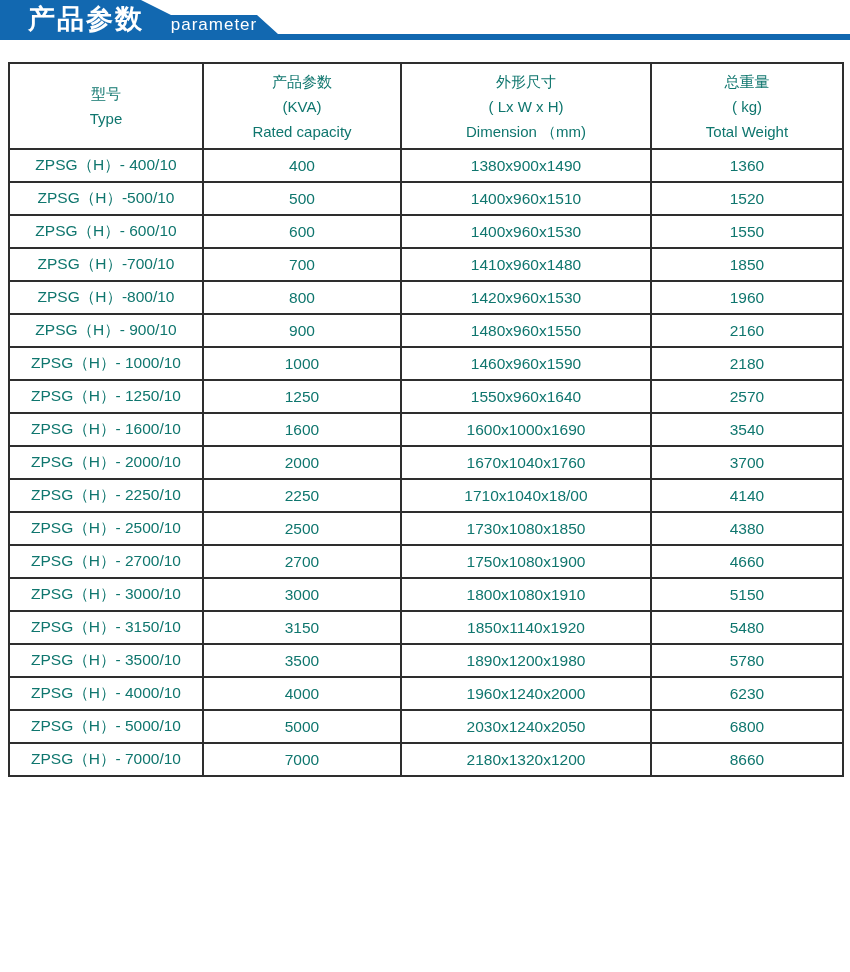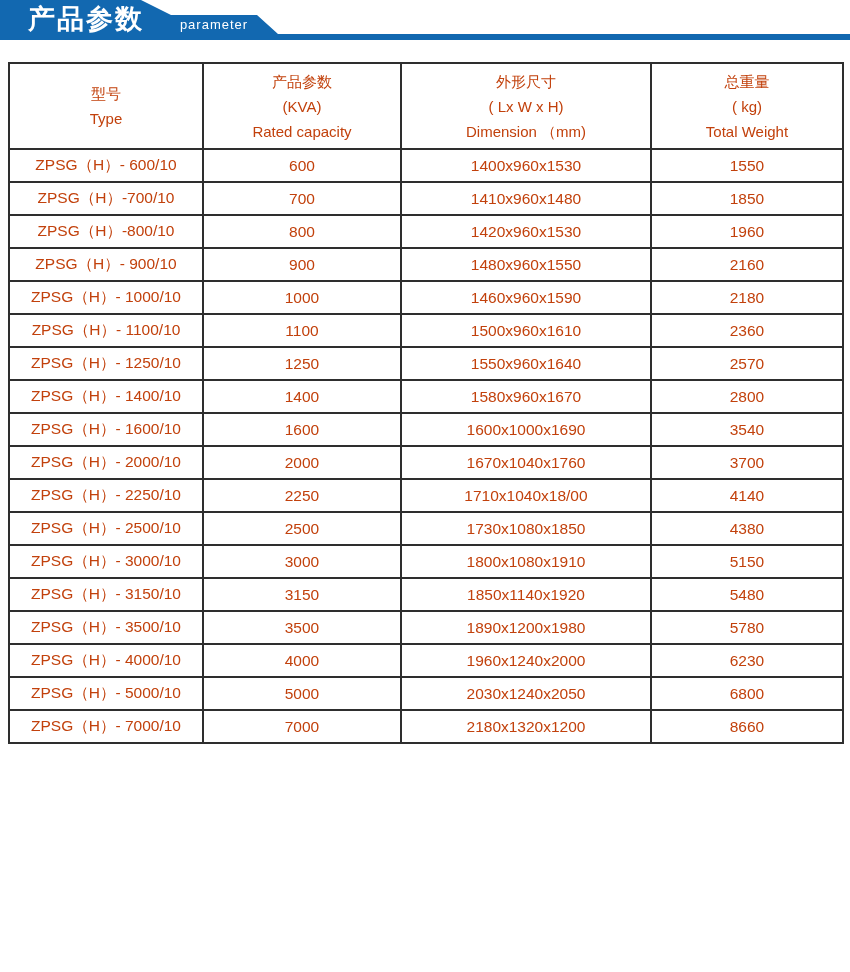--- a/index.html
+++ b/index.html
@@ -36,34 +36,34 @@
   }
   .banner-sub {
     position: absolute;
     left: 168px;
     top: 13px;
     width: 92px;
     height: 26px;
     line-height: 24px;
     text-align: center;
     color: #ffffff;
-    font-size: 13px;
+    font-size: 17px;
     letter-spacing: 1px;
     white-space: nowrap;
   }
 
   
   .table-wrap {
     margin: 22px 8px 0 8px;
   }
   table.product {
     width: 834px;
     border-collapse: collapse;
     table-layout: fixed;
-    color: #c2410c;
+    color: #0f766e;
   }
   table.product th,
   table.product td {
     border: 2px solid #2e2e2e;
     text-align: center;
     vertical-align: middle;
     font-weight: normal;
     padding: 0;
     overflow: hidden;
     white-space: nowrap;
@@ -122,20 +122,32 @@
         </th>
         <th>
           <span class="hline">总重量</span>
           <span class="hline">( kg)</span>
           <span class="hline">Total Weight</span>
         </th>
       </tr>
     </thead>
     <tbody id="rows">
         <tr>
+          <td>ZPSG（H）- 400/10</td>
+          <td>400</td>
+          <td>1380x900x1490</td>
+          <td>1360</td>
+        </tr>
+        <tr>
+          <td>ZPSG（H）-500/10</td>
+          <td>500</td>
+          <td>1400x960x1510</td>
+          <td>1520</td>
+        </tr>
+        <tr>
           <td>ZPSG（H）- 600/10</td>
           <td>600</td>
           <td>1400x960x1530</td>
           <td>1550</td>
         </tr>
         <tr>
           <td>ZPSG（H）-700/10</td>
           <td>700</td>
           <td>1410x960x1480</td>
           <td>1850</td>
@@ -152,38 +164,26 @@
           <td>1480x960x1550</td>
           <td>2160</td>
         </tr>
         <tr>
           <td>ZPSG（H）- 1000/10</td>
           <td>1000</td>
           <td>1460x960x1590</td>
           <td>2180</td>
         </tr>
         <tr>
-          <td>ZPSG（H）- 1100/10</td>
-          <td>1100</td>
-          <td>1500x960x1610</td>
-          <td>2360</td>
-        </tr>
-        <tr>
           <td>ZPSG（H）- 1250/10</td>
           <td>1250</td>
           <td>1550x960x1640</td>
           <td>2570</td>
         </tr>
         <tr>
-          <td>ZPSG（H）- 1400/10</td>
-          <td>1400</td>
-          <td>1580x960x1670</td>
-          <td>2800</td>
-        </tr>
-        <tr>
           <td>ZPSG（H）- 1600/10</td>
           <td>1600</td>
           <td>1600x1000x1690</td>
           <td>3540</td>
         </tr>
         <tr>
           <td>ZPSG（H）- 2000/10</td>
           <td>2000</td>
           <td>1670x1040x1760</td>
           <td>3700</td>
@@ -194,20 +194,26 @@
           <td>1710x1040x18/00</td>
           <td>4140</td>
         </tr>
         <tr>
           <td>ZPSG（H）- 2500/10</td>
           <td>2500</td>
           <td>1730x1080x1850</td>
           <td>4380</td>
         </tr>
         <tr>
+          <td>ZPSG（H）- 2700/10</td>
+          <td>2700</td>
+          <td>1750x1080x1900</td>
+          <td>4660</td>
+        </tr>
+        <tr>
           <td>ZPSG（H）- 3000/10</td>
           <td>3000</td>
           <td>1800x1080x1910</td>
           <td>5150</td>
         </tr>
         <tr>
           <td>ZPSG（H）- 3150/10</td>
           <td>3150</td>
           <td>1850x1140x1920</td>
           <td>5480</td>

